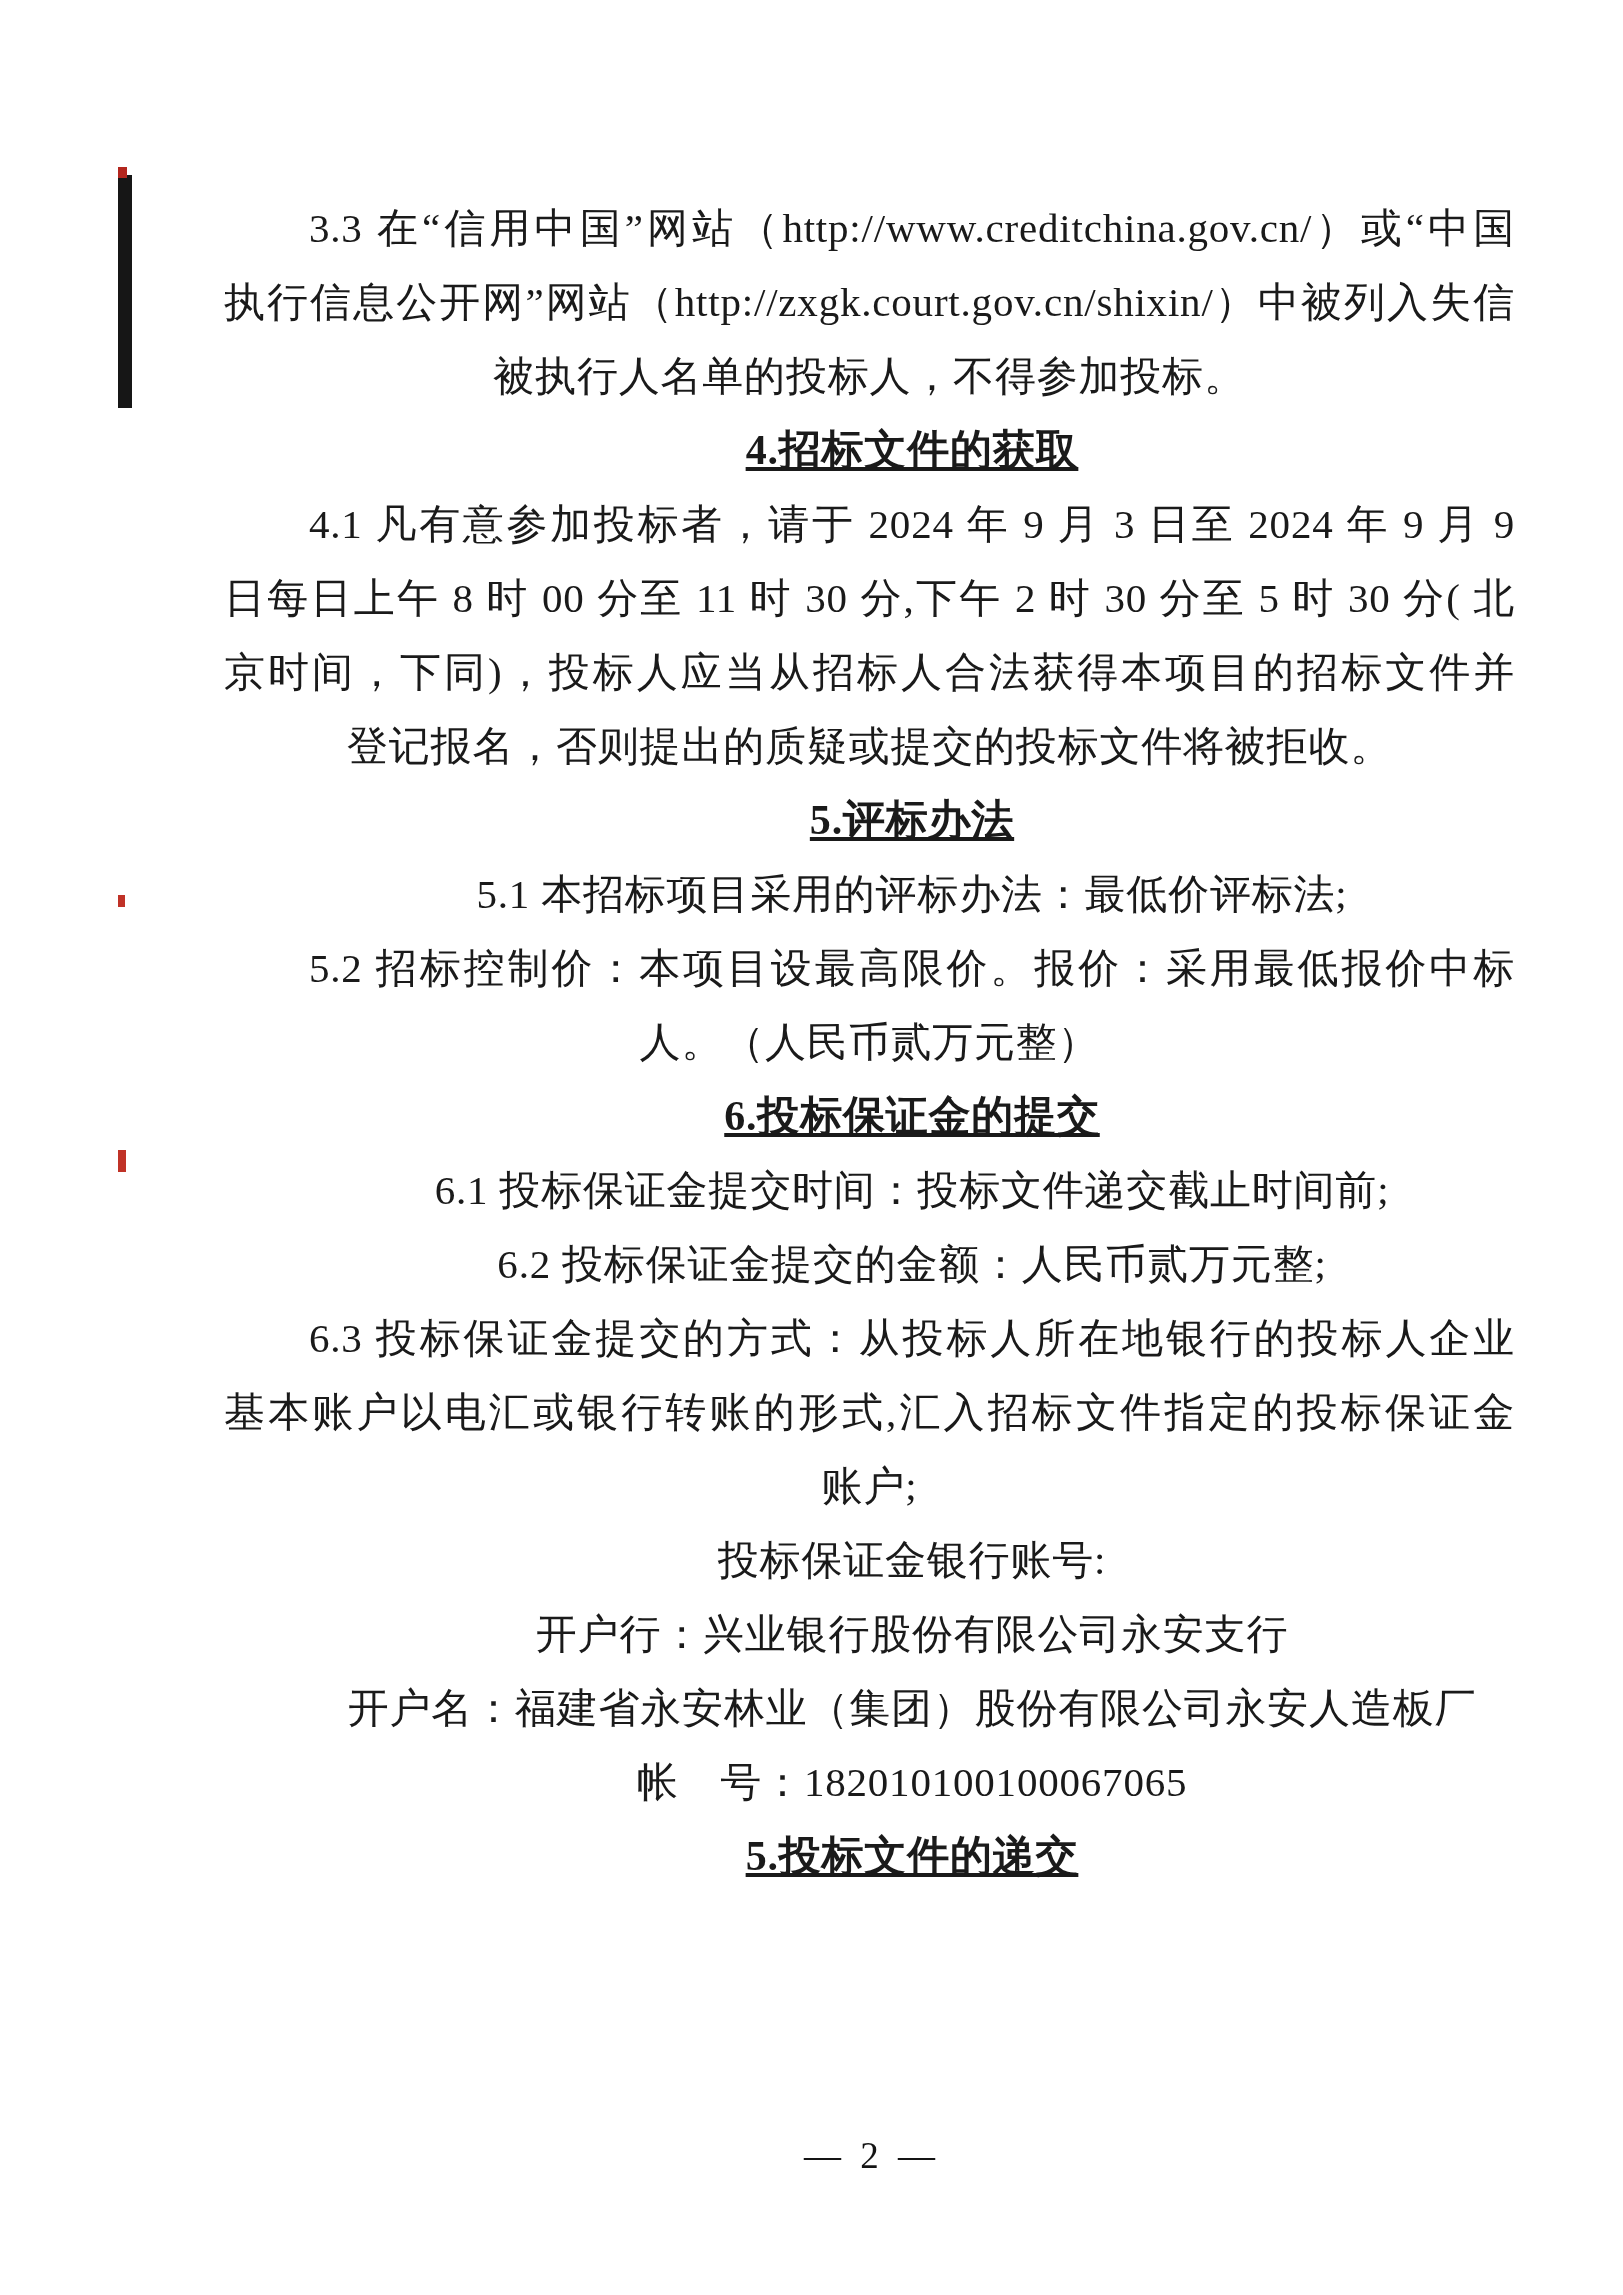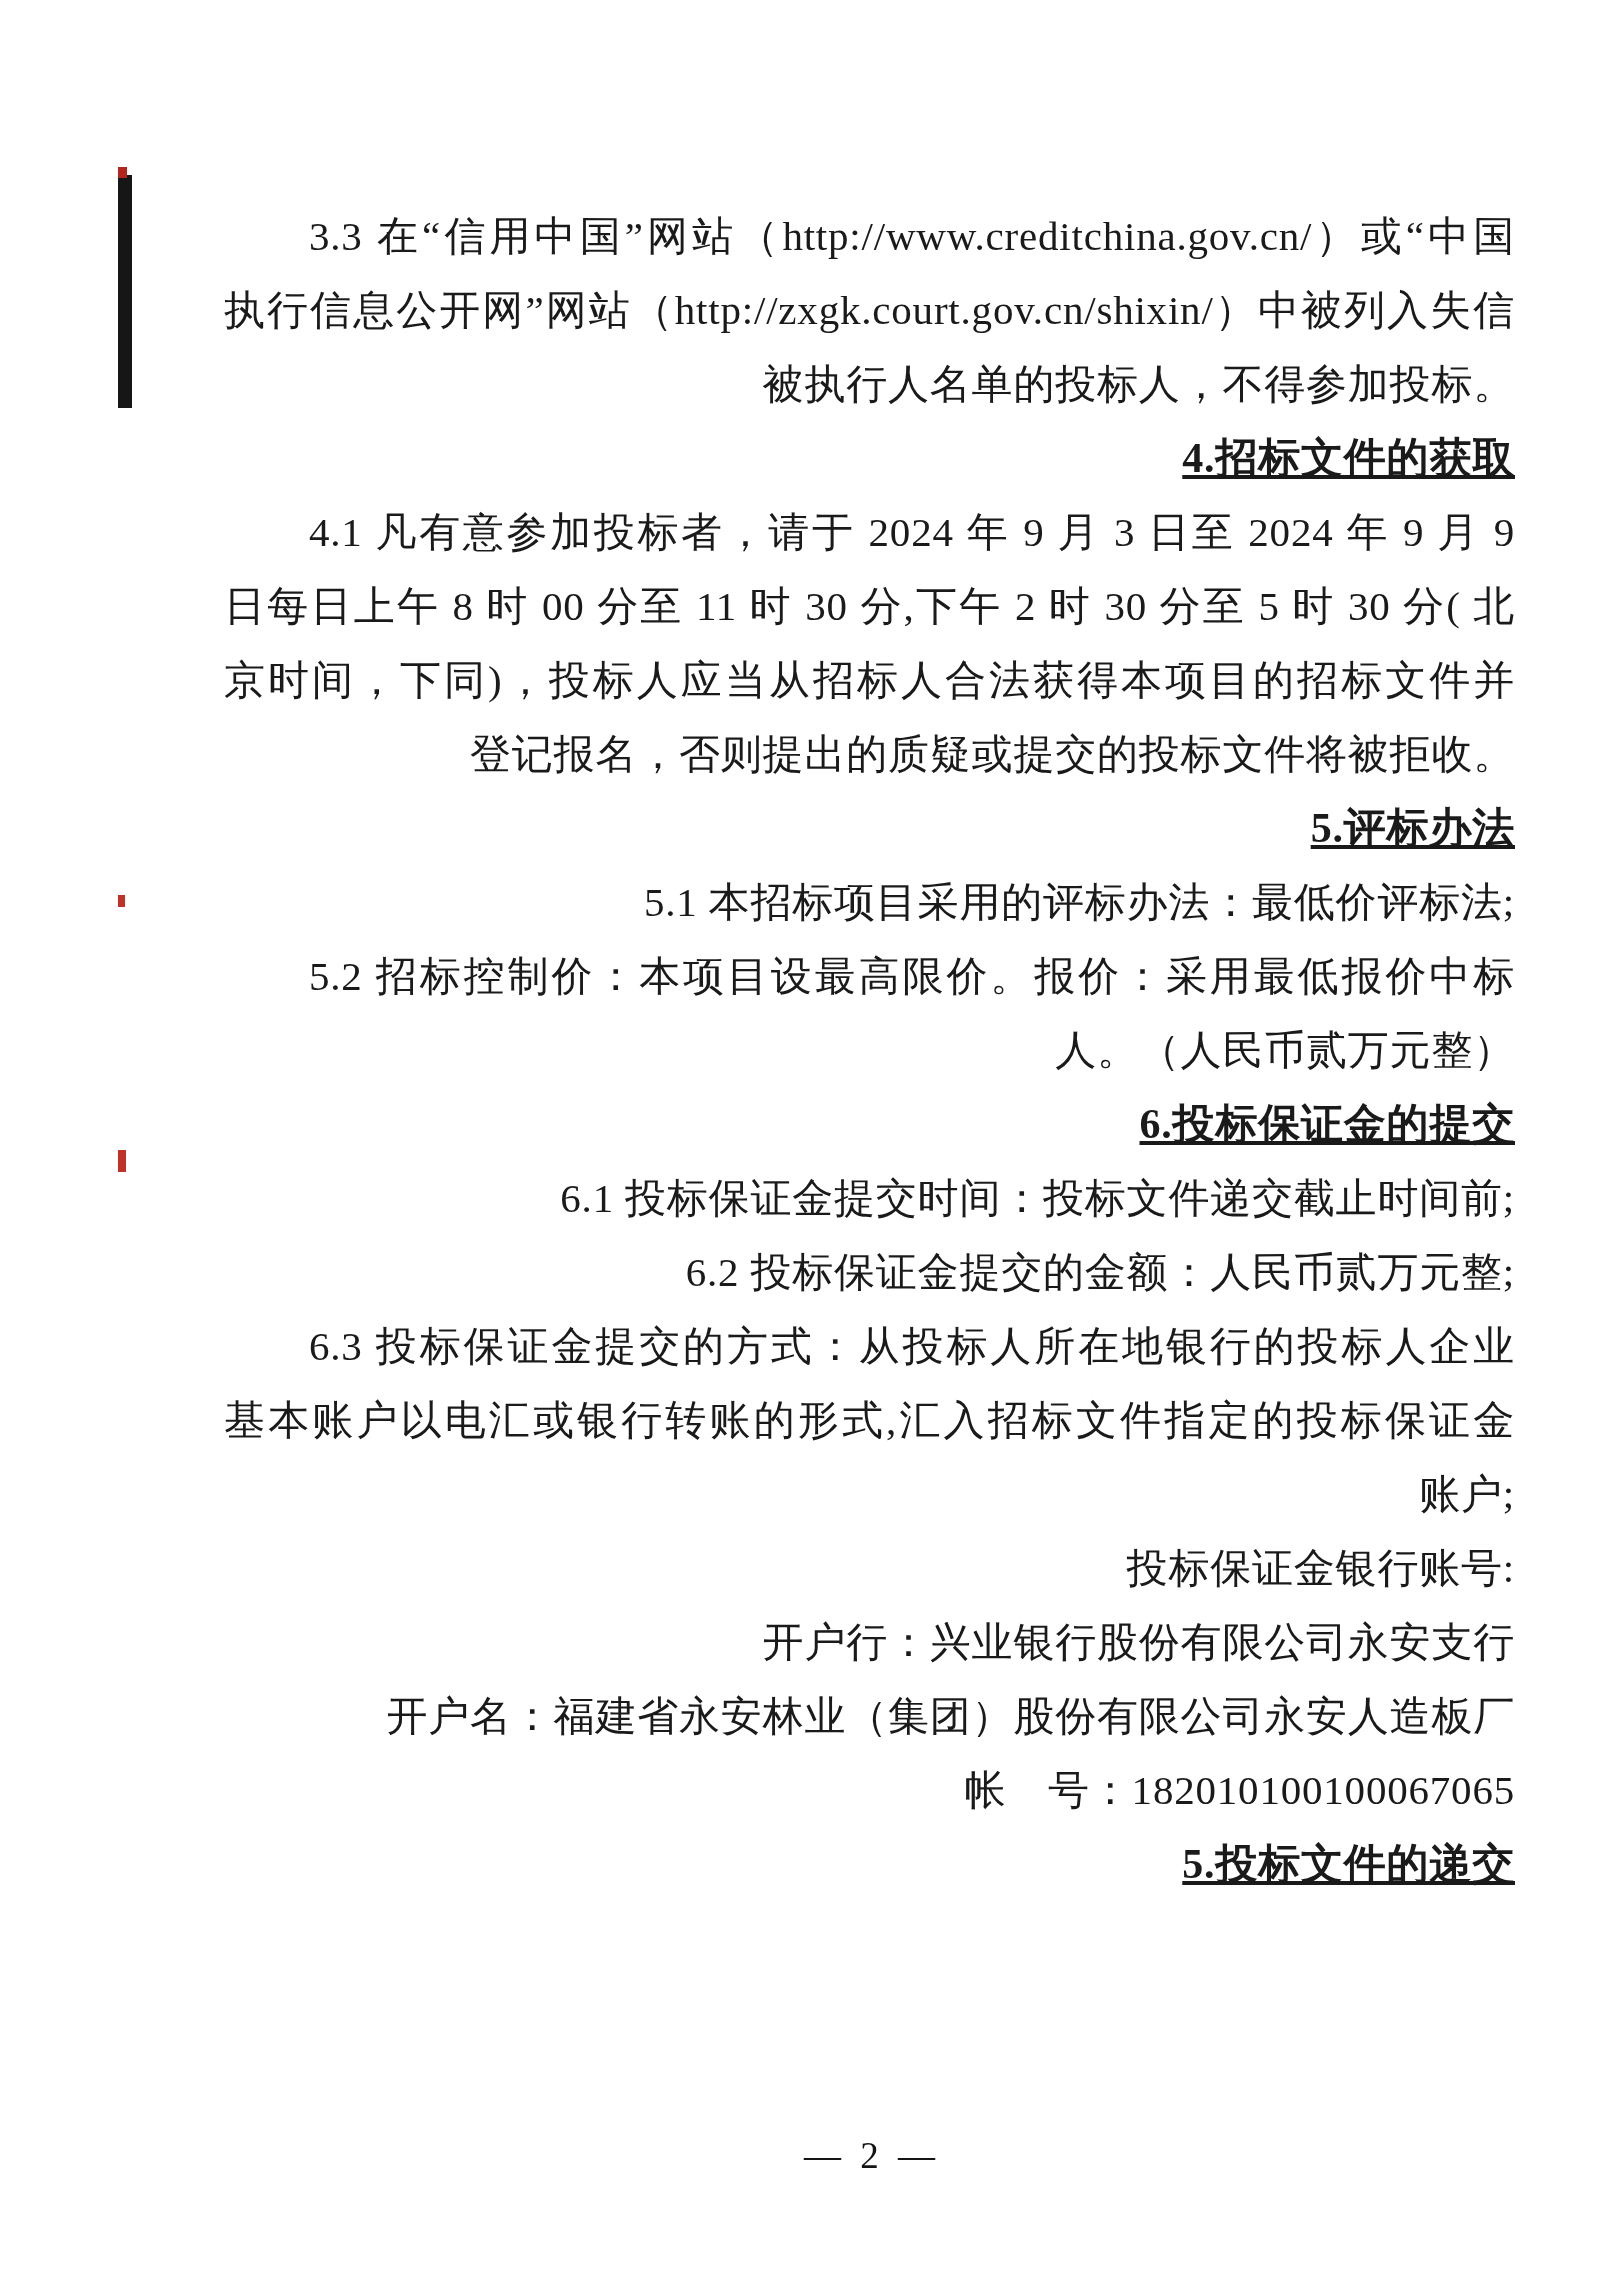--- a/index.html
+++ b/index.html
@@ -12,30 +12,30 @@
     width: 1623px;
     height: 2295px;
     background: #ffffff;
     overflow: hidden;
     font-family: "Liberation Serif", "DejaVu Serif", serif;
     color: #1a1a1a;
   }
   .content {
     position: absolute;
     left: 224px;
-    top: 199px;
+    top: 191px;
     width: 1291px;
   }
   .ln {
     margin: 0;
     font-size: 41px;
     line-height: 74px;
     height: 74px;
     overflow: hidden;
-    text-align: right;
+    text-align: center;
     letter-spacing: 0.8px;
   }
   .indent {
     text-indent: 85px;
   }
   .justify {
     text-align: justify;
     text-align-last: justify;
     text-justify: inter-character;
   }

